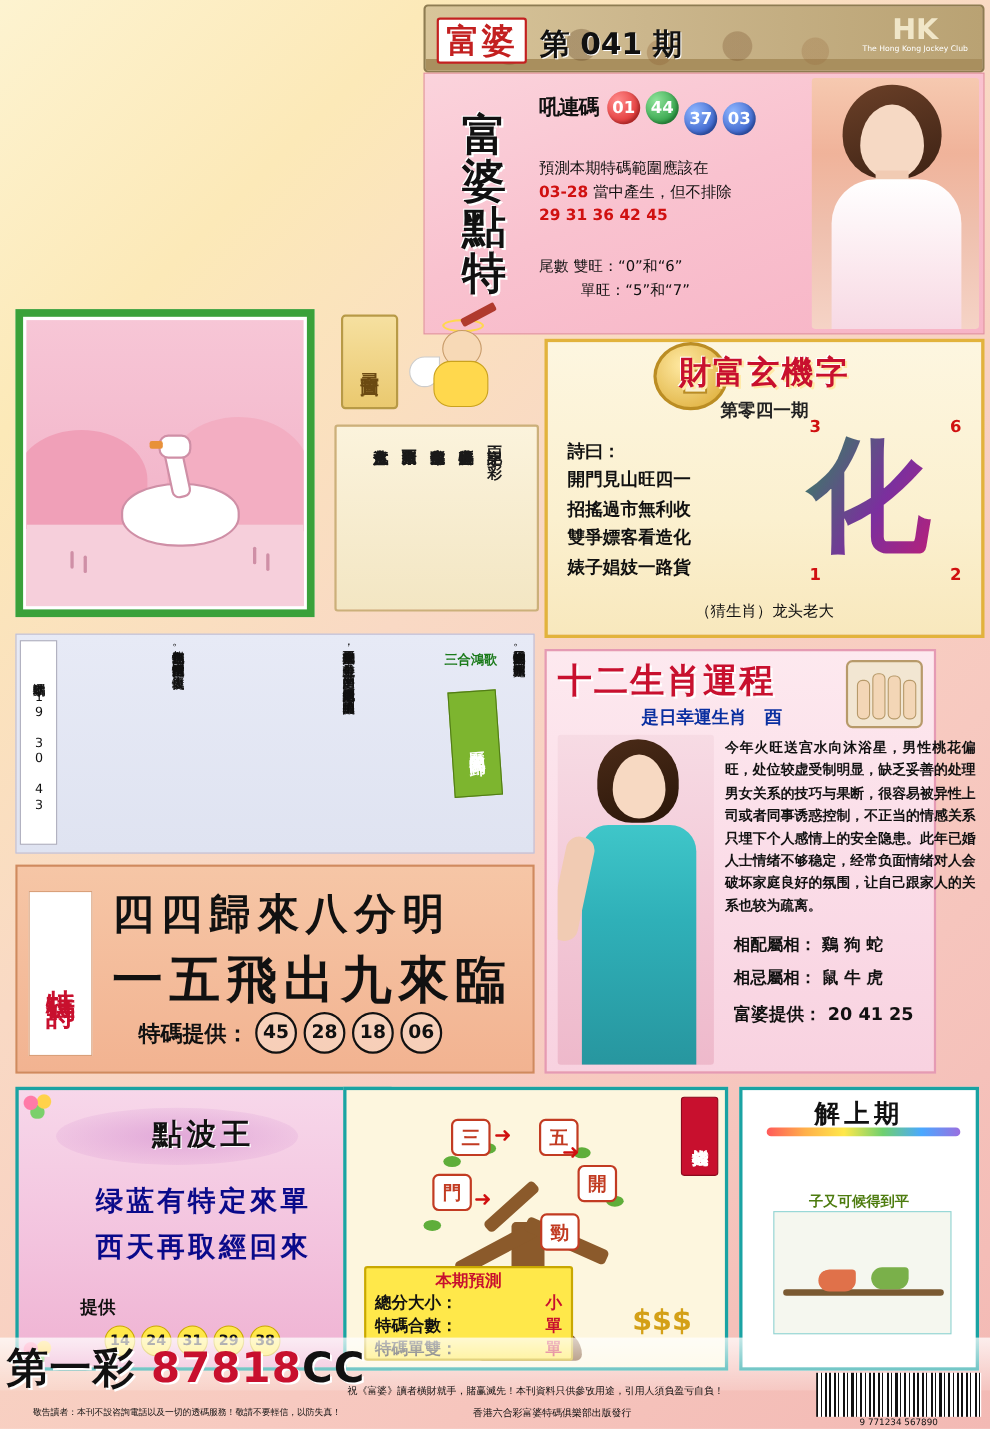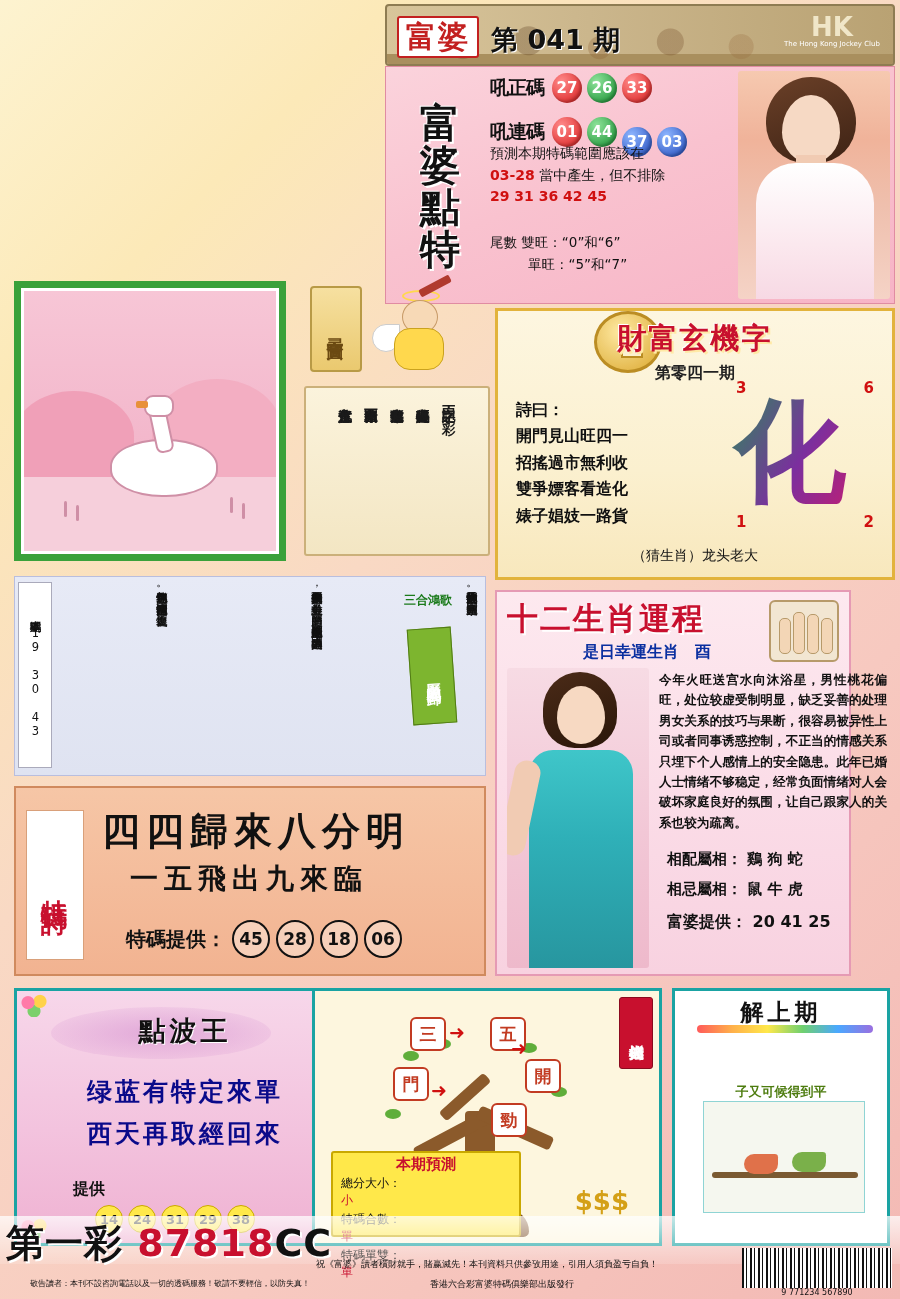--- a/index.html
+++ b/index.html
@@ -124,21 +124,21 @@
     transform:rotate(-4deg);}
   #history-tag .vert{color:#fff;font-size:15px;font-weight:bold;letter-spacing:2px;}
   #heyi-tag{left:404px;top:592px;font-size:12px;color:#1a7a1a;font-weight:bold;}
 
   
   #tema{left:14px;top:786px;width:472px;height:190px;
     background:linear-gradient(180deg,#f6c6a6,#f2b391);border:2px solid #d08a5e;}
   #tema-label{left:10px;top:22px;width:58px;height:150px;background:#fff;border:1px solid #d9a07a;}
   #tema-label .vert{font-size:26px;font-weight:bold;color:#c8102e;letter-spacing:4px;}
   #tema-l1{left:86px;top:18px;font-size:38px;font-weight:bold;color:#111;letter-spacing:6px;}
-  #tema-l2{left:86px;top:72px;font-size:28px;font-weight:bold;color:#111;letter-spacing:6px;margin-left:28px;}
+  #tema-l2{left:86px;top:72px;font-size:46px;font-weight:bold;color:#111;letter-spacing:6px;}
   #tema-provide{left:110px;top:132px;display:flex;align-items:center;gap:6px;font-size:20px;font-weight:bold;color:#111;}
   .circ{width:34px;height:34px;border-radius:50%;border:2px solid #111;display:flex;align-items:center;
     justify-content:center;font-size:17px;font-weight:bold;background:rgba(255,255,255,.35);}
 
   
   #zodiac{left:495px;top:590px;width:356px;height:386px;
     background:linear-gradient(180deg,#fde9ef 0%,#fbdde8 50%,#f8d2e0 100%);border:2px solid #e59ab4;}
   #zodiac-title{left:10px;top:6px;width:270px;font-size:31px;font-weight:bold;color:#c8102e;
     text-shadow:2px 2px 0 #fff;letter-spacing:2px;}
   #zodiac-sub{left:86px;top:50px;font-size:16px;font-weight:bold;color:#0a2fa0;}
@@ -183,21 +183,21 @@
   #tree .b3{left:120px;bottom:140px;width:60px;height:12px;transform:rotate(-42deg);}
   #tree .root{position:absolute;left:118px;bottom:6px;width:96px;height:28px;background:#7a4b22;border-radius:40px 40px 10px 10px;}
   .tnode{position:absolute;width:32px;height:30px;border-radius:6px;background:#fff;border:2px solid #c23b22;
     display:flex;align-items:center;justify-content:center;font-size:17px;font-weight:bold;color:#c23b22;}
   .tarrow{position:absolute;color:#d01010;font-size:19px;font-weight:bold;}
   #tree .leaf{position:absolute;width:16px;height:10px;border-radius:50%;background:#5fae3a;}
   #yaoqian{right:6px;top:6px;width:34px;height:72px;background:#c8102e;border:1px solid #8a0a1e;border-radius:3px;}
   #yaoqian .vert{color:#fff;font-size:15px;font-weight:bold;}
   #forecast{left:16px;bottom:6px;width:190px;height:86px;background:#ffe84a;border:2px solid #c9a800;border-radius:3px;}
   #forecast .ttl{text-align:center;font-size:15px;font-weight:bold;color:#c8102e;margin-top:2px;}
-  #forecast .row{display:flex;justify-content:space-between;padding:1px 8px;font-size:12px;color:#111;font-weight:normal;flex-direction:column;}
+  #forecast .row{display:flex;justify-content:space-between;padding:1px 8px;font-size:15px;color:#111;font-weight:bold;}
   #forecast .row .v{color:#c8102e;}
   #coins{right:30px;bottom:30px;font-size:26px;color:#d4a017;font-weight:bold;line-height:0.9;}
 
   
   #jie{left:672px;top:988px;width:218px;height:258px;background:#fff;border:3px solid #1aa3a3;}
   #jie-title{left:0;top:6px;width:100%;text-align:center;font-size:23px;font-weight:bold;color:#111;letter-spacing:4px;}
   #jie-rainbow{left:22px;top:34px;width:176px;height:8px;
     background:linear-gradient(90deg,#ff5a5a,#ffb04a,#ffe84a,#6fd06f,#4aa8ff,#9a6fe0);border-radius:4px;}
   #jie-img{left:28px;top:110px;width:162px;height:112px;border:1px solid #8fd4d4;background:#f5f7ef;overflow:hidden;}
   #jie-img .branch{position:absolute;left:8px;top:70px;width:146px;height:6px;background:#7a5a32;border-radius:3px;}
@@ -236,26 +236,20 @@
   <div class="abs ctr" id="fupo-dian-te">
     <div class="ch" id="fdt-chars">
         <div>富</div>
         <div>婆</div>
         <div>點</div>
         <div>特</div>
       </div>
   </div>
 
   <div class="abs" id="num-block">
-    <div class="num-row">
-      <div class="lbl">吼正碼</div>
-      <div class="ball red">27</div>
-      <div class="ball green">26</div>
-      <div class="ball red">33</div>
-    </div>
     <div class="num-row">
       <div class="lbl">吼連碼</div>
       <div class="ball red">01</div>
       <div class="ball green">44</div>
       <div class="ball blue">37</div>
       <div class="ball blue">03</div>
     </div>
   </div>
 
   <div class="abs" id="predict-text">

